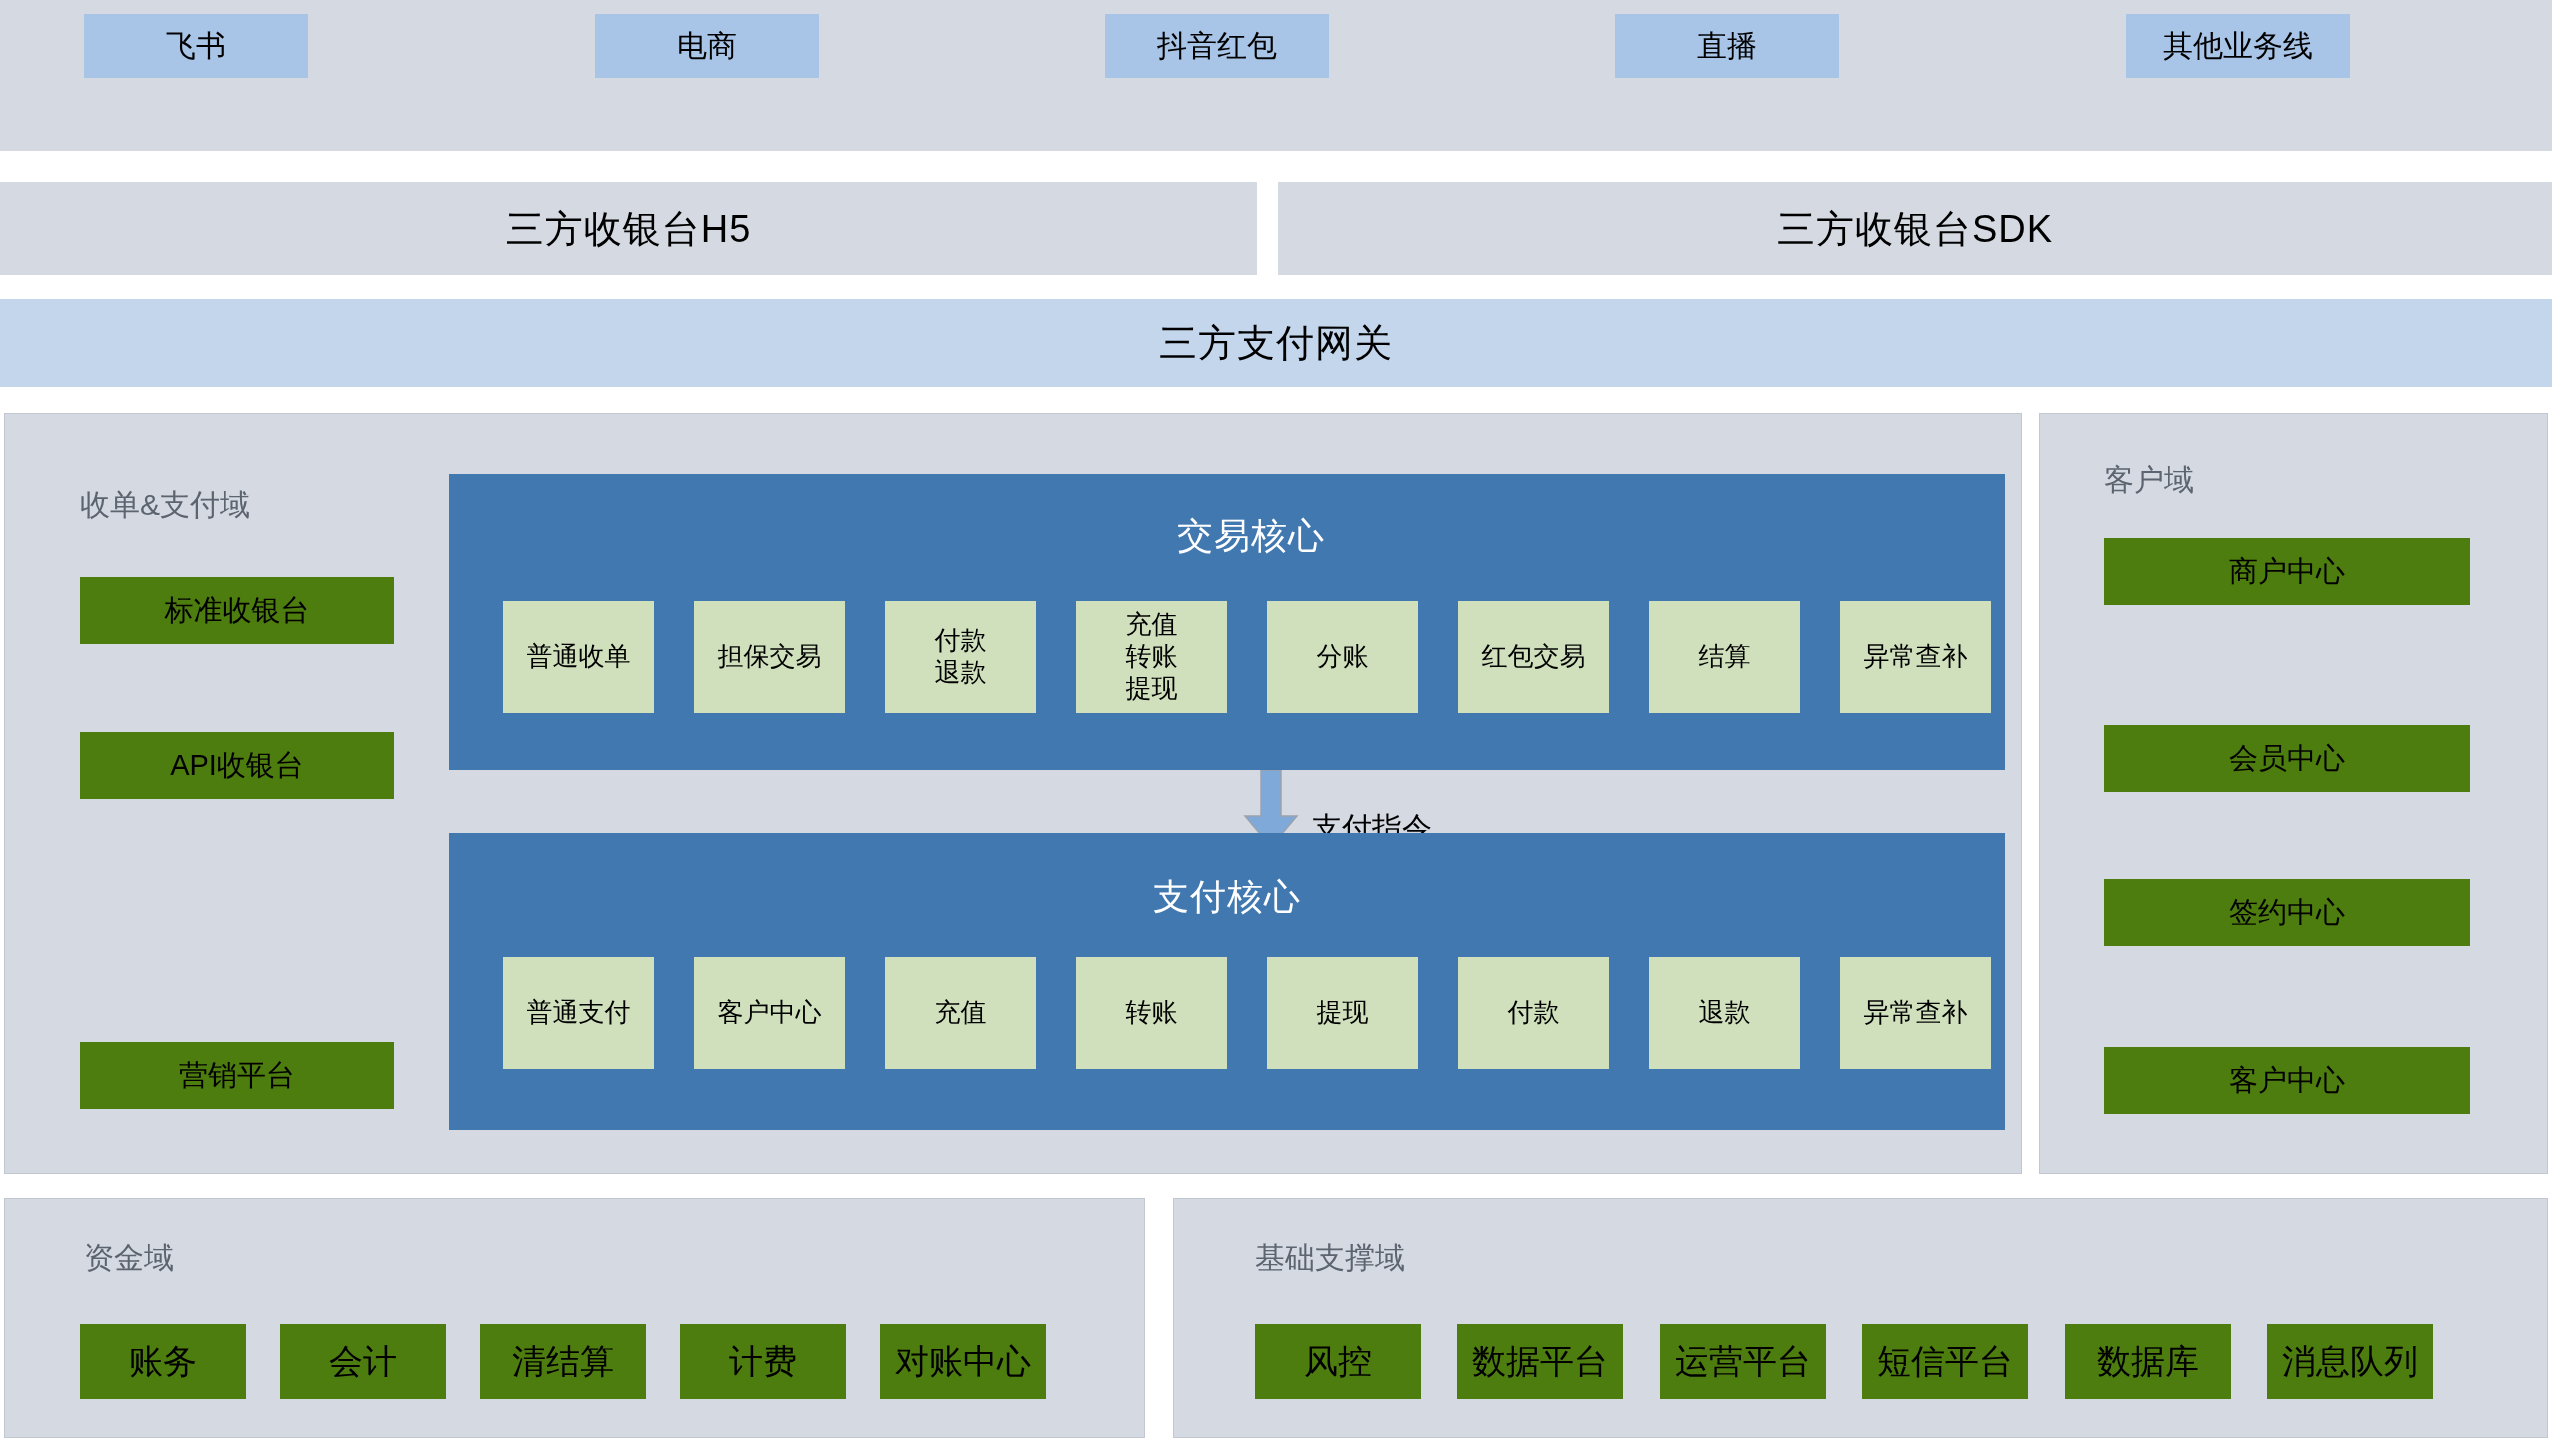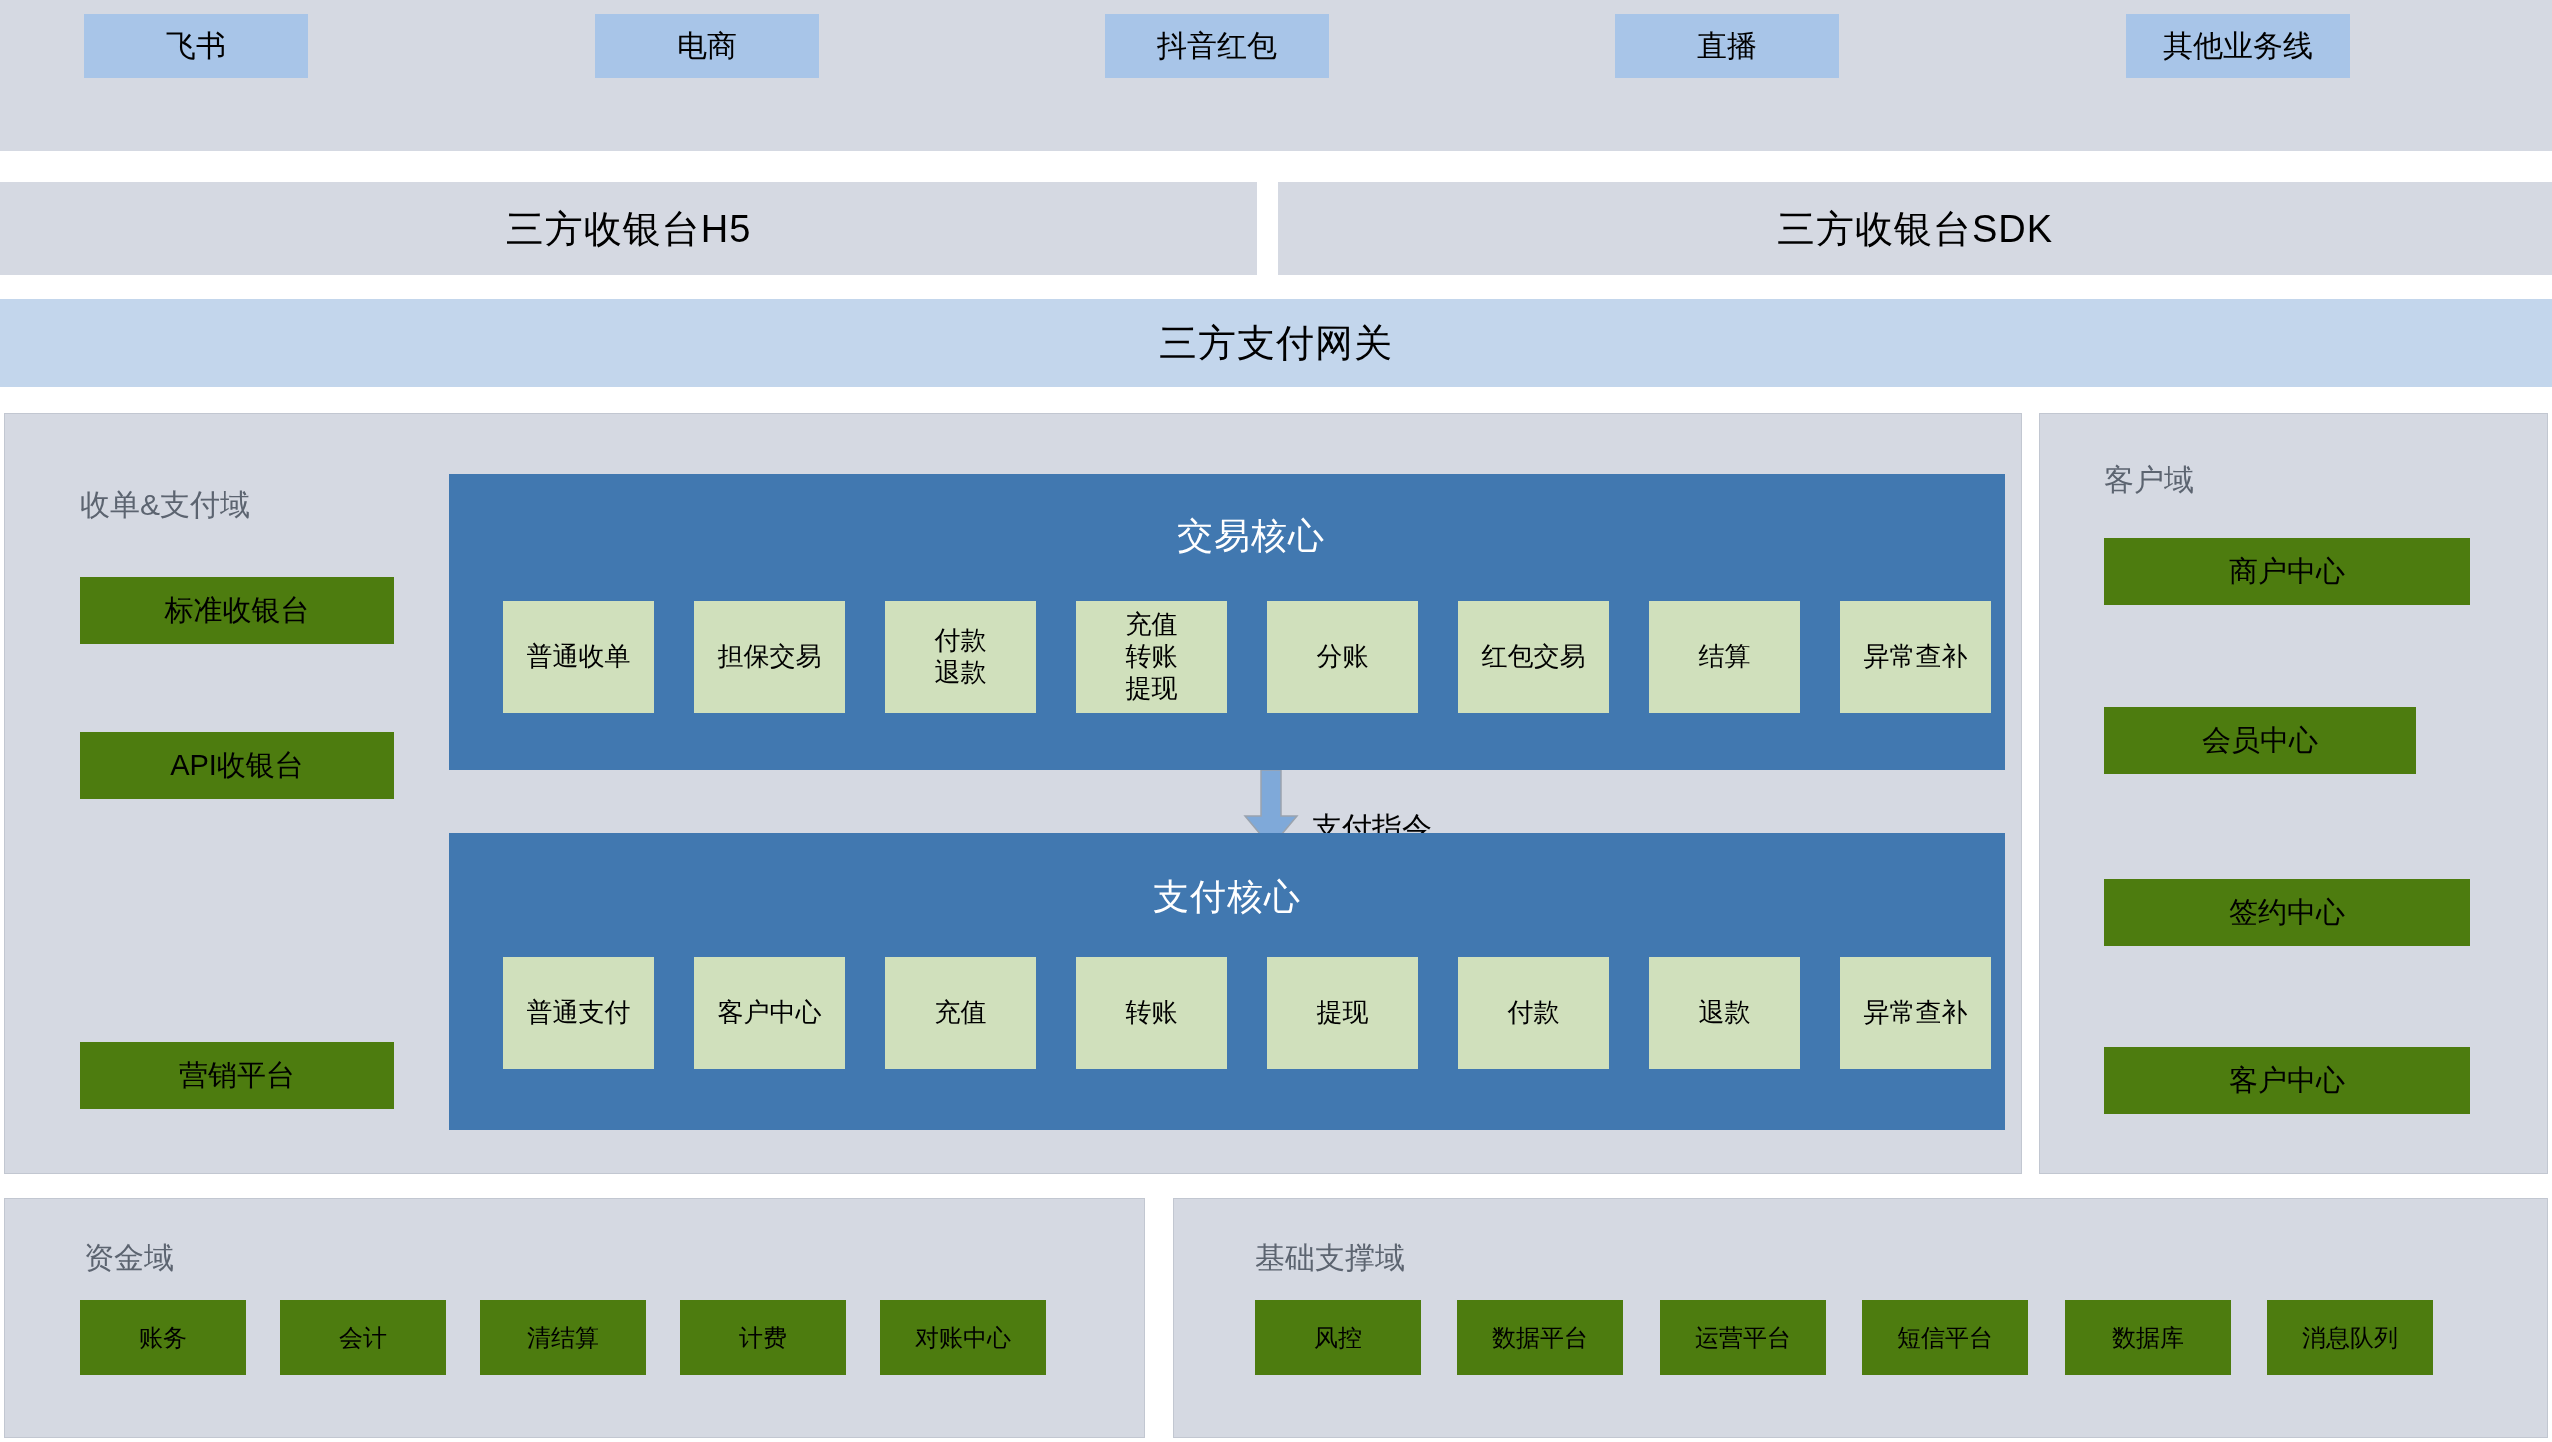--- a/index.html
+++ b/index.html
@@ -77,21 +77,22 @@
     background: #4d7c0f;
     box-sizing: border-box;
     display: flex;
     align-items: center;
     justify-content: center;
     font-size: 29px;
     color: #000000;
     text-align: center;
   }
   .cap-box.small {
-    font-size: 24px;
+    font-size: 34px;
+    margin-top: 24px;
   }
 
   
   .core-panel {
     position: absolute;
     background: #4178b0;
     box-sizing: border-box;
   }
   .core-title {
     position: absolute;
@@ -244,21 +245,21 @@
     <span>异常查补</span>
   </div>
 
   <div class="domain-panel" style="left:2039px; top:413px; width:509px; height:761px;">
   </div>
   <div class="domain-label" style="left:2104px; top:460px;">客户域</div>
 
   <div class="cap-box" style="left:2104px; top:538px; width:366px; height:67px;">
     <span>商户中心</span>
   </div>
-  <div class="cap-box" style="left:2104px; top:707px; width:312px; height:67px;text-align:right;">
+  <div class="cap-box" style="left:2104px; top:725px; width:366px; height:67px;text-align:right;">
     <span>会员中心</span>
   </div>
   <div class="cap-box" style="left:2104px; top:879px; width:366px; height:67px;">
     <span>签约中心</span>
   </div>
   <div class="cap-box" style="left:2104px; top:1047px; width:366px; height:67px;">
     <span>客户中心</span>
   </div>
 
   <div class="domain-panel" style="left:4px; top:1198px; width:1141px; height:240px;">

